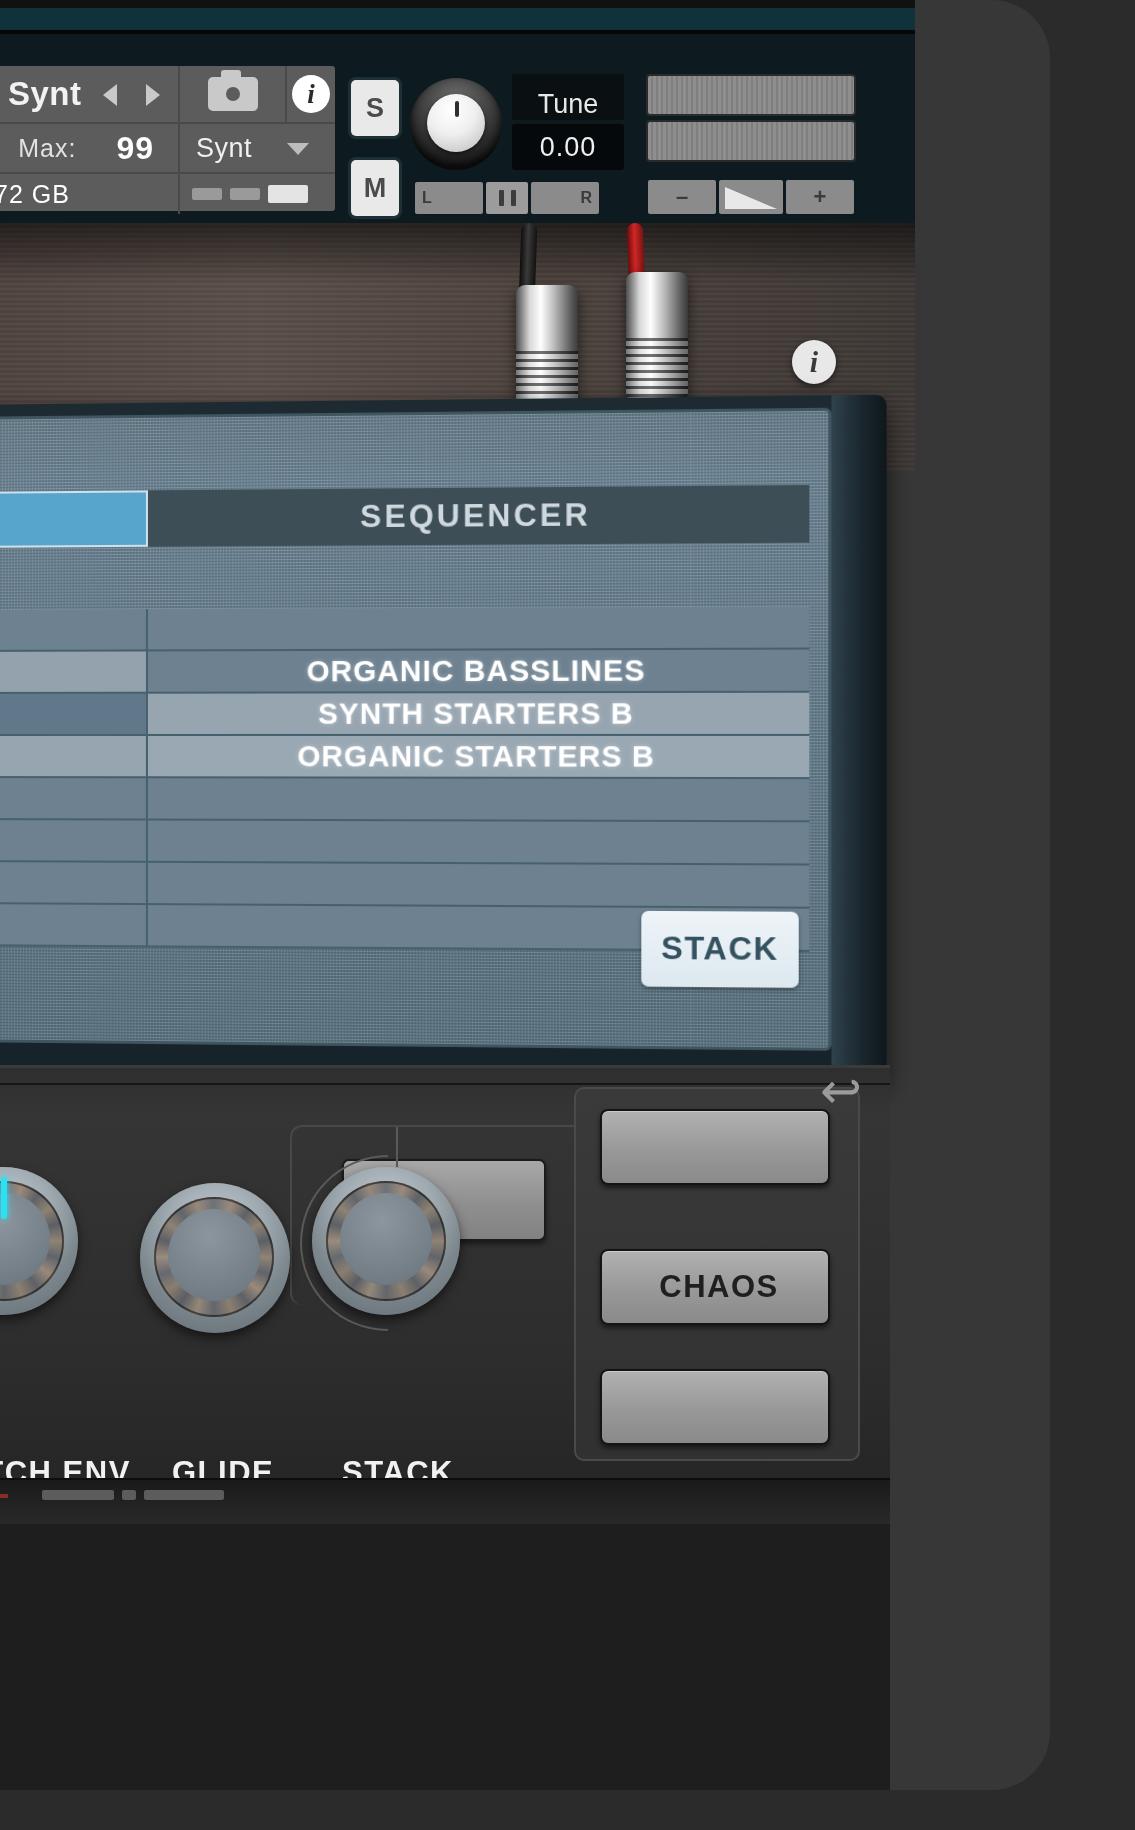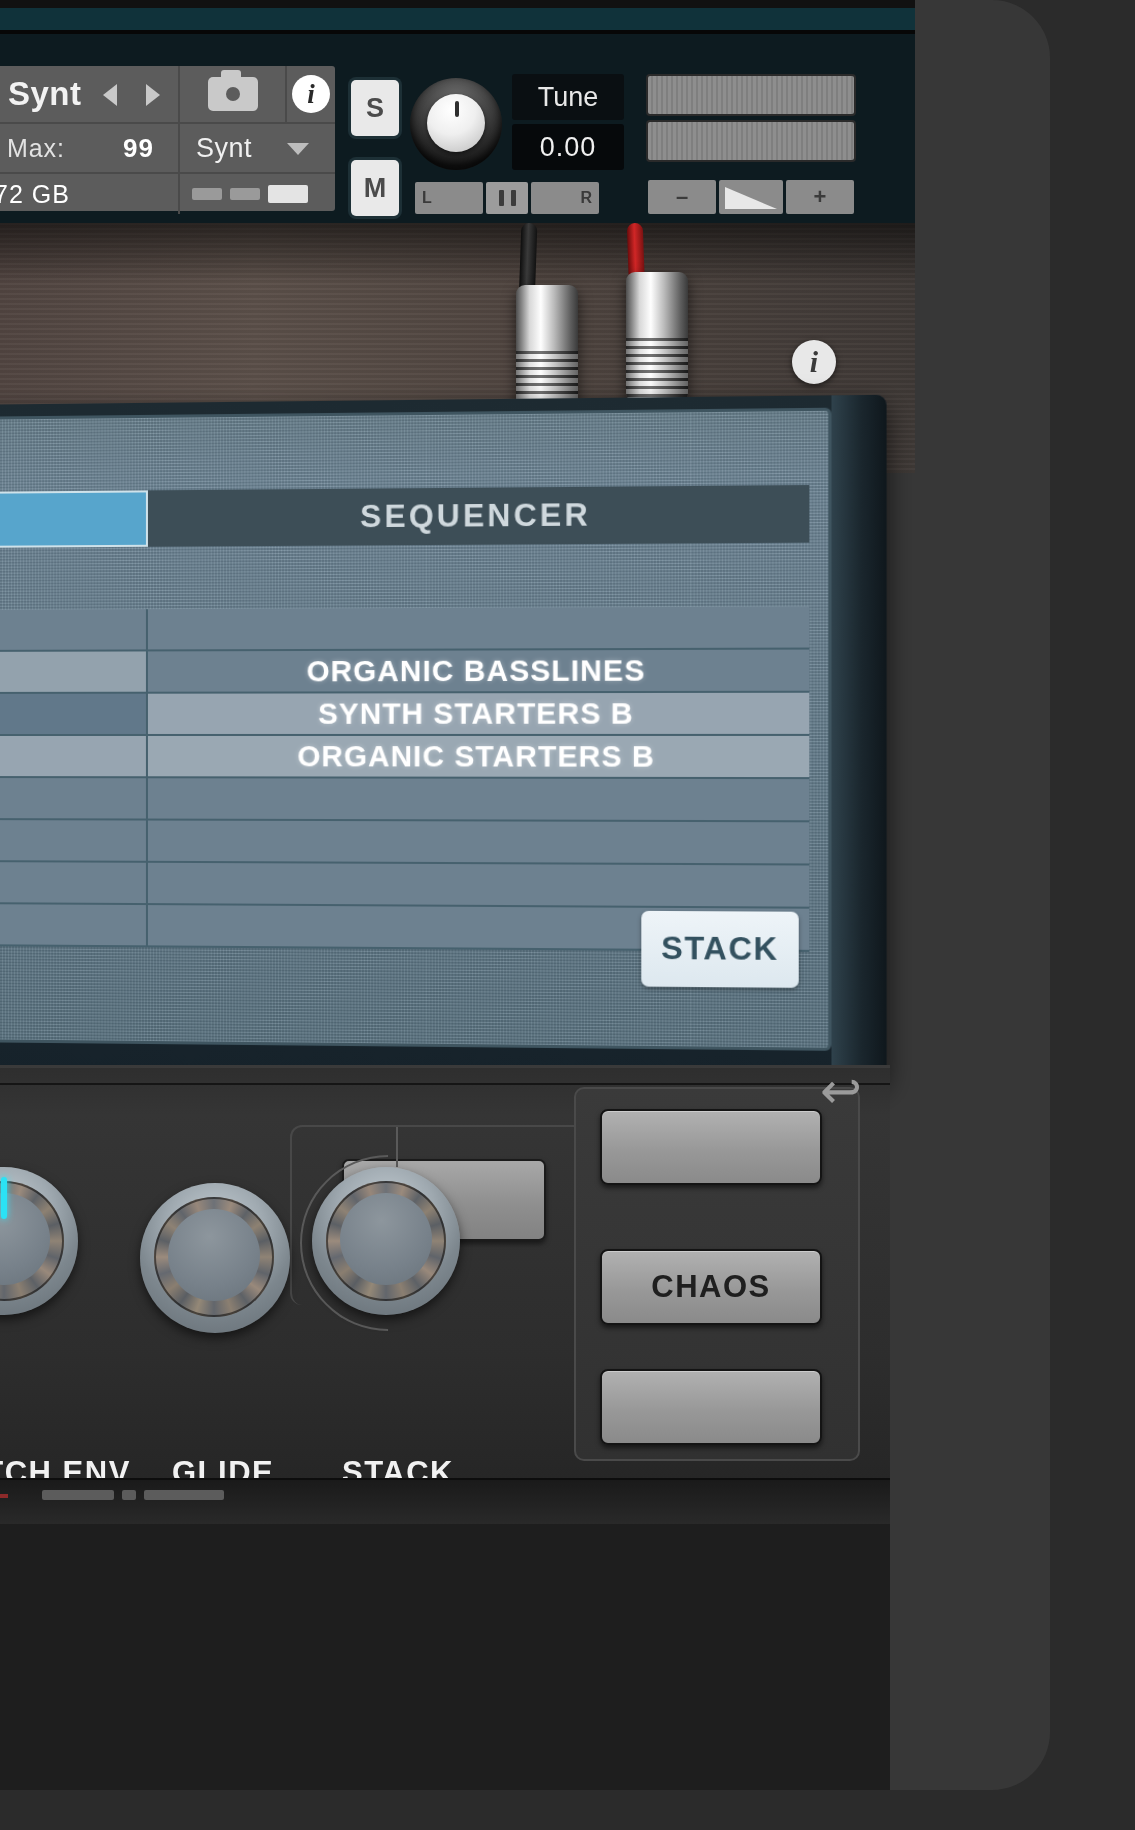--- a/index.html
+++ b/index.html
@@ -92,24 +92,24 @@
 
   .inst-max-row {
     position: absolute;
     left: 0; top: 58px; width: 218px; height: 48px;
     border-bottom: 2px solid #4a4a4a;
     border-right: 2px solid #4a4a4a;
     display: flex; align-items: center; justify-content: flex-end;
   }
   .inst-max-label {
     color: #e2e2e2; font-size: 25px; letter-spacing: 1px;
-    margin-right: 58px;
+    margin-right: 40px;
   }
   .inst-max-value {
-    color: #fff; font-size: 26px; font-weight: bold; letter-spacing: 1px;
+    color: #fff; font-size: 32px; font-weight: bold; letter-spacing: 1px;
     margin-right: 24px;
   }
   .inst-mem-row {
     position: absolute;
     left: 0; top: 108px; width: 218px; height: 40px;
     border-right: 2px solid #4a4a4a;
     display: flex; align-items: center;
   }
   .inst-mem-value {
     color: #fff; font-size: 25px; letter-spacing: 1px;
@@ -223,21 +223,21 @@
     position: absolute; left: 28px; top: 7px;
     width: 4px; height: 16px;
     background: #2e2e2e; border-radius: 2px;
   }
 
   .tune-field {
     position: absolute; left: 512px; top: 74px;
     width: 112px; height: 46px;
     background: #0a0f12;
     border-radius: 3px;
-    display: flex; align-items: center; justify-content: center;
+    display: flex; align-items: flex-end; justify-content: center;
   }
   .tune-field .t { color: #e8e8e8; font-size: 27px; }
   .tune-value-field {
     position: absolute; left: 512px; top: 124px;
     width: 112px; height: 46px;
     background: #06090b;
     border-radius: 3px;
     display: flex; align-items: center; justify-content: center;
   }
   .tune-value-field .t { color: #f0f0f0; font-size: 27px; letter-spacing: 1px; }
@@ -578,21 +578,21 @@
   .chaos-btn {
     position: absolute;
     left: 24px;
     width: 218px; height: 72px;
     background: linear-gradient(to bottom, #b1b1b1 0%, #989898 55%, #8a8a8a 100%);
     border: 2px solid #141414;
     border-radius: 8px;
     box-shadow: 0 3px 5px rgba(0,0,0,0.55), inset 0 1px 0 rgba(255,255,255,0.35);
     display: flex; align-items: center; justify-content: center;
     color: #1f1f1f;
-    font-size: 31px; font-weight: bold; letter-spacing: 1.5px;
+    font-size: 31px; font-weight: bold; letter-spacing: 1.5px; padding-left: 8px;
   }
   #chaos-top { top: 20px; }
   #chaos-mid { top: 160px; }
   #chaos-bot { top: 280px; }
 
   .undo-arrow {
     position: absolute;
     left: 820px; top: 1068px;
     width: 46px; height: 46px;
     color: #9b9b9b;

